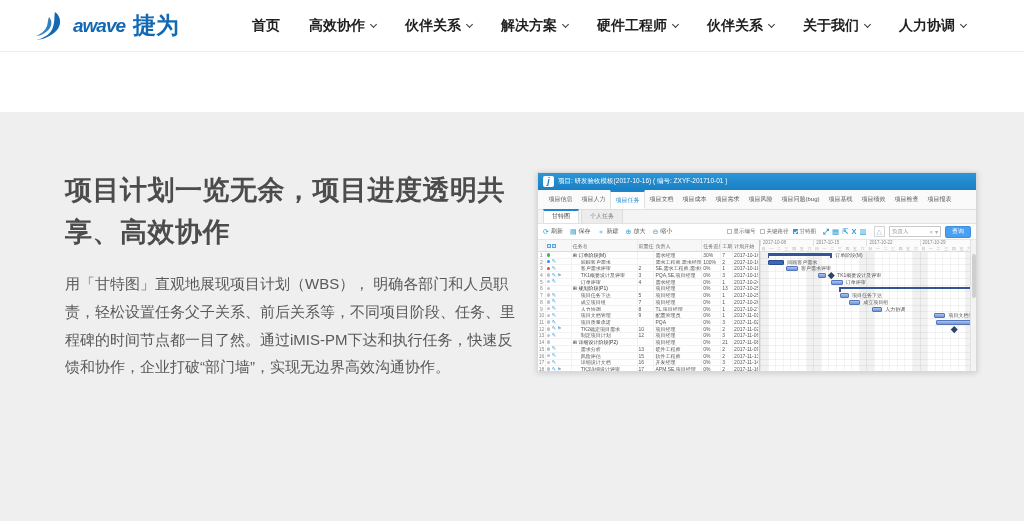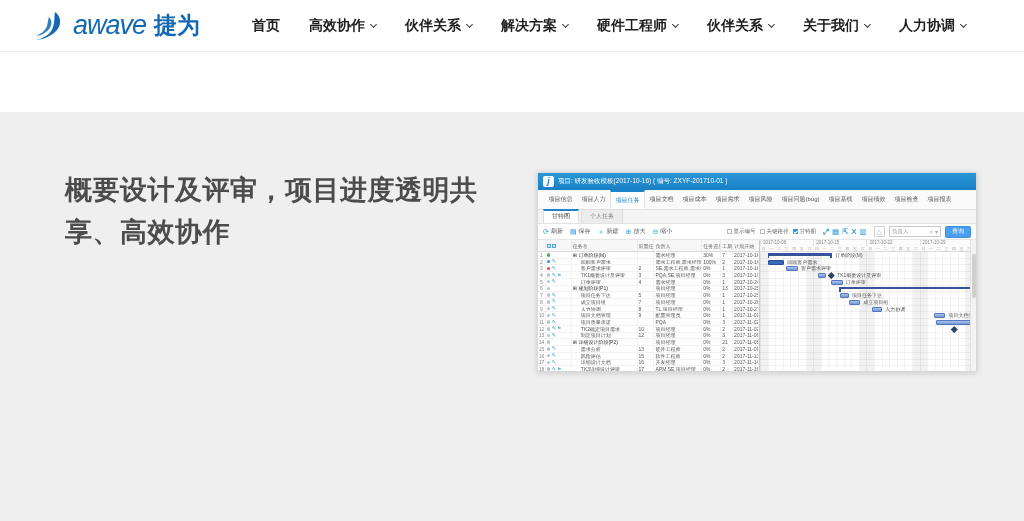--- a/index.html
+++ b/index.html
@@ -3,21 +3,21 @@
 <meta charset="utf-8">
 <style>
   *{box-sizing:border-box;margin:0;padding:0;-webkit-text-size-adjust:none}
   html,body{width:1024px;height:521px;overflow:hidden;background:#fff;
     font-family:"Liberation Sans","DejaVu Sans",sans-serif}
   
   .topbar{height:52px;background:#fff;border-bottom:1px solid #ececec;
     display:flex;align-items:center;padding:0 58px 0 35px}
   .logo{display:flex;align-items:center;gap:4px;cursor:pointer}
   .logo svg{display:block}
-  .logo-en{font-size:27px;font-weight:normal;font-style:italic;color:#1268b3;letter-spacing:-1px}
+  .logo-en{font-size:19px;font-weight:bold;font-style:italic;color:#1268b3;letter-spacing:-1px}
   .logo-cn{font-size:23px;font-weight:bold;color:#1268b3;margin-left:4px}
   .nav{margin-left:auto;display:flex;gap:29px;align-items:center}
   .nav-item{font-size:14px;color:#1f1f1f;font-weight:bold;display:flex;align-items:center;gap:6px;cursor:pointer;white-space:nowrap}
   .caret{width:5px;height:5px;border-right:1.6px solid #3a3a3a;border-bottom:1.6px solid #3a3a3a;
     transform:rotate(45deg);margin-top:-3px}
   
   .white-gap{height:60px;background:#fff}
   .gray{position:relative;height:409px;background:#efefef}
   .hero-title{position:absolute;left:65px;top:58px;width:455px;font-size:27px;color:#4c4c4c;
     line-height:1.55;letter-spacing:.5px}
@@ -155,21 +155,22 @@
       <div class="nav-item">
         <span>人力协调</span>
         <div class="caret"></div>
       </div>
     </div>
 </div>
 
 <div class="white-gap"></div>
 
 <div class="gray">
-  <h1 class="hero-title">概要设计及评审，项目进度透明共享、高效协作</h1>
+  <h1 class="hero-title">项目计划一览无余，项目进度透明共享、高效协作</h1>
+  <p class="hero-para">用「甘特图」直观地展现项目计划（WBS）， 明确各部门和人员职责，轻松设置任务父子关系、前后关系等，不同项目阶段、任务、里程碑的时间节点都一目了然。通过iMIS-PM下达和执行任务，快速反馈和协作，企业打破“部门墙”，实现无边界高效沟通协作。</p>
 
   <div class="app">
     <div class="app-titlebar">
       <span class="app-logo">j</span>
       <span class="app-title">项目: 研发验收模板(2017-10-16) ( 编号: ZXYF-201710-01 )</span>
     </div>
     <div class="app-tabs">
         <div class="app-tab">项目信息</div>
         <div class="app-tab">项目人力</div>
         <div class="app-tab active">项目任务</div>

